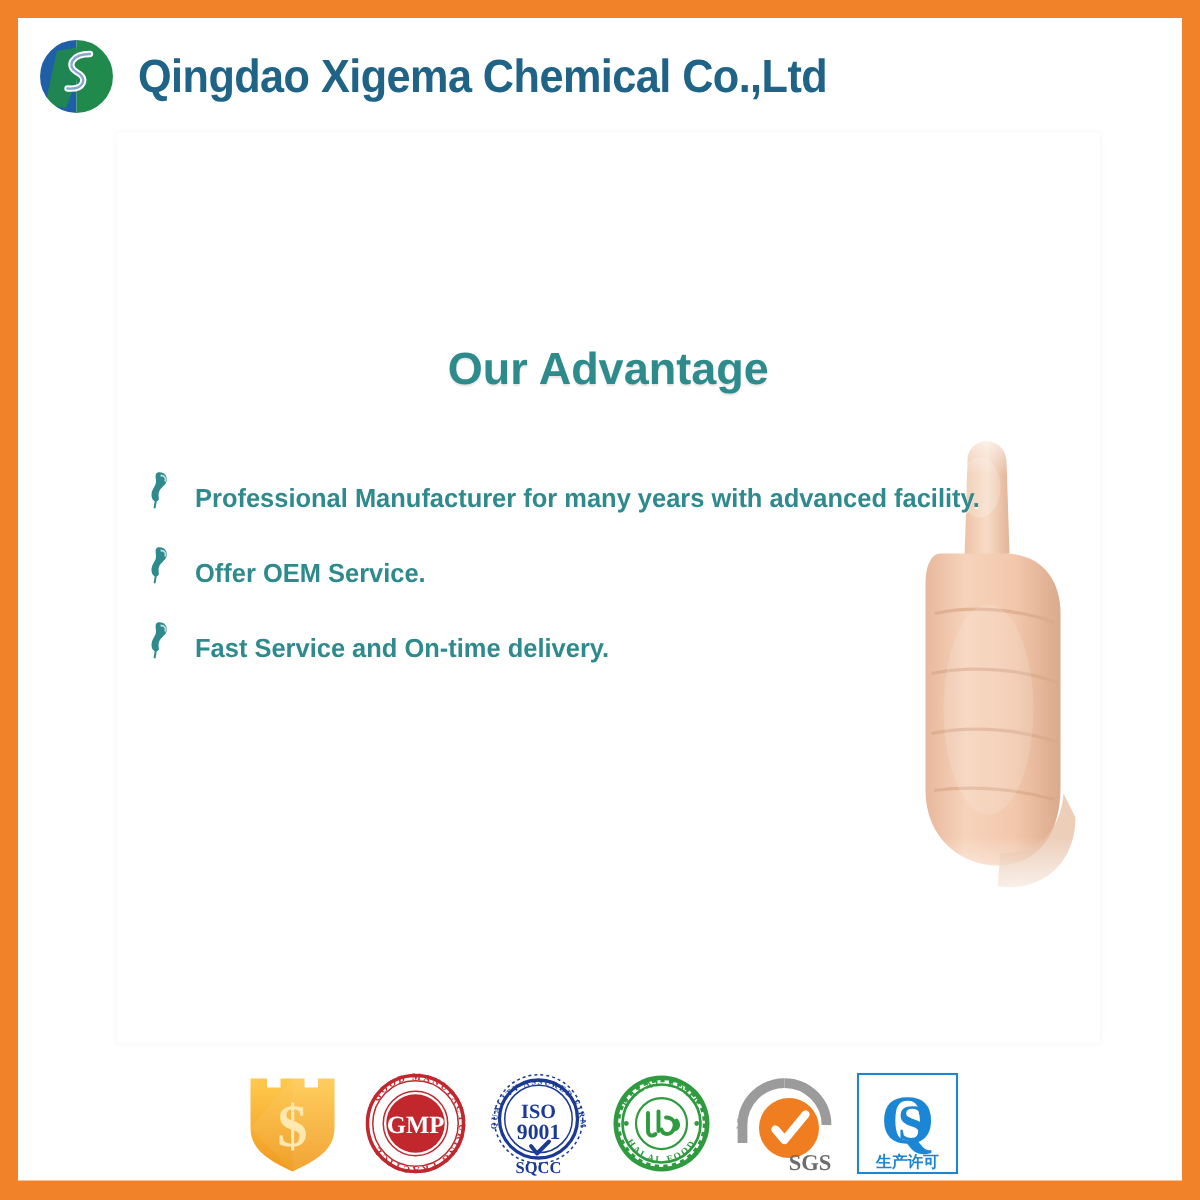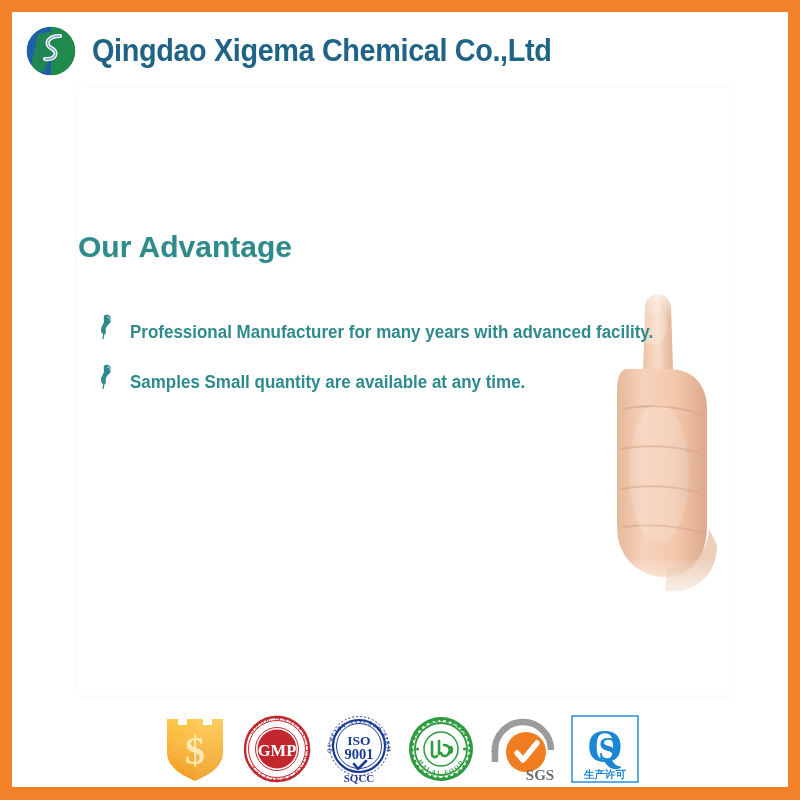--- a/index.html
+++ b/index.html
@@ -54,21 +54,21 @@
   .thumb-photo{
     position:absolute;left:529px;top:189px;
     width:120px;height:330px;
     overflow:hidden;
   }
   .thumb-photo svg{display:block;}
 
   
   .adv-title{
     position:absolute;left:0;top:142px;width:655px;
-    text-align:left;
+    text-align:center;
     font-family:"Liberation Sans", sans-serif;
     font-size:30px;font-weight:bold;
     color:#2e8b8b;
     letter-spacing:0px;
     text-shadow:0 1px 1px rgba(0,0,0,0.10);
   }
 
   .adv-list{
     position:absolute;left:18px;top:205px;width:630px;
   }
@@ -189,33 +189,44 @@
                        C7 22 5 20 5 17 C5 13 8 11 8 8 C8 5 7 3 9 2 Z" fill="#2e8a8c"></path>
               <path d="M8 20 L7 26" stroke="#2e8a8c" stroke-width="1.3" fill="none"></path>
               <path d="M11 4 C14 4 15 6 14 8" stroke="#ffffff" stroke-width="1.2" fill="none" opacity="0.7"></path>
             </svg>
           </span>
           <span class="adv-text">Professional Manufacturer for many years with advanced facility.</span>
         </div>
 
 
 
-
-
         <div class="adv-item">
           <span class="pin">
             <svg viewBox="0 0 22 26" xmlns="http://www.w3.org/2000/svg">
               <path d="M9 2 C13 1 16 4 15 8 C14 11 11 12 10 15 C9 18 11 20 9 21
                        C7 22 5 20 5 17 C5 13 8 11 8 8 C8 5 7 3 9 2 Z" fill="#2e8a8c"></path>
               <path d="M8 20 L7 26" stroke="#2e8a8c" stroke-width="1.3" fill="none"></path>
               <path d="M11 4 C14 4 15 6 14 8" stroke="#ffffff" stroke-width="1.2" fill="none" opacity="0.7"></path>
             </svg>
           </span>
-          <span class="adv-text">Samples Small quantity are available at any time.</span>
+          <span class="adv-text">Offer OEM Service.</span>
         </div>
+
+        <div class="adv-item">
+          <span class="pin">
+            <svg viewBox="0 0 22 26" xmlns="http://www.w3.org/2000/svg">
+              <path d="M9 2 C13 1 16 4 15 8 C14 11 11 12 10 15 C9 18 11 20 9 21
+                       C7 22 5 20 5 17 C5 13 8 11 8 8 C8 5 7 3 9 2 Z" fill="#2e8a8c"></path>
+              <path d="M8 20 L7 26" stroke="#2e8a8c" stroke-width="1.3" fill="none"></path>
+              <path d="M11 4 C14 4 15 6 14 8" stroke="#ffffff" stroke-width="1.2" fill="none" opacity="0.7"></path>
+            </svg>
+          </span>
+          <span class="adv-text">Fast Service and On-time delivery.</span>
+        </div>
+
 
       </div>
     </div>
 
     <div class="certs">
 
       <div class="cert">
         <svg width="74" height="74" viewBox="0 0 74 74" xmlns="http://www.w3.org/2000/svg">
           <defs>
             <linearGradient id="gold" x1="0" y1="0" x2="0" y2="1">

